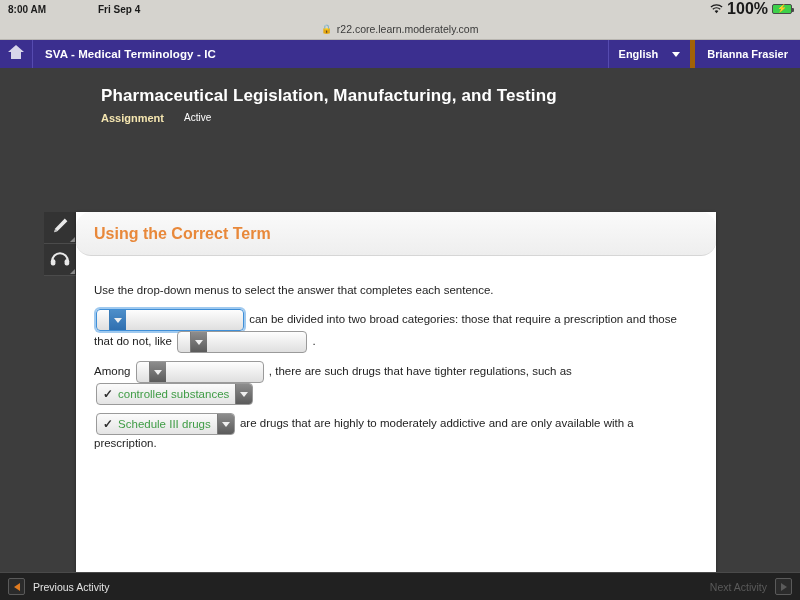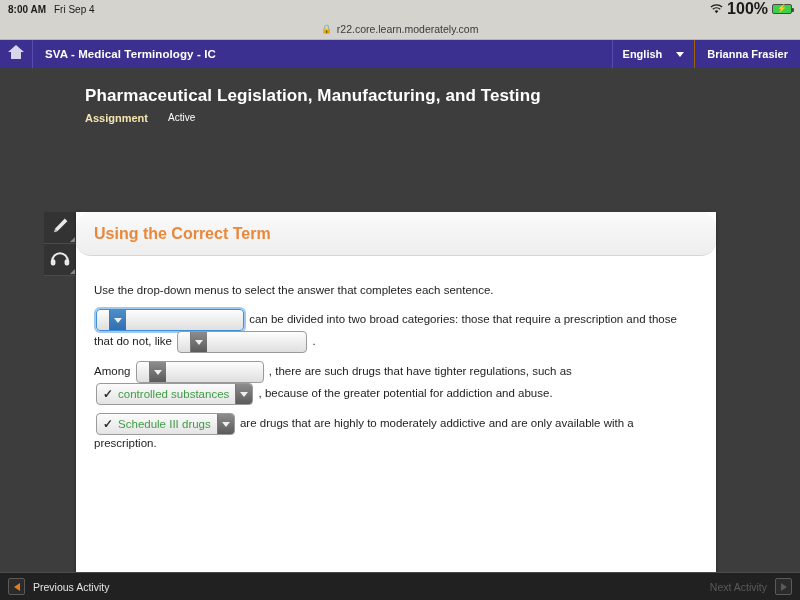--- a/index.html
+++ b/index.html
@@ -12,21 +12,21 @@
   
   .statusbar {
     height: 18px; width: 100%;
     background: #d5d3ce;
     display: flex; align-items: center;
     padding: 0 8px;
     font-size: 10px; font-weight: bold; color: #1a1a1a;
     position: relative;
   }
   .sb-time { margin-right: 8px; }
-  .sb-date { font-weight: normal; }
+  .sb-date { font-weight: bold; margin-left: 44px; }
   .sb-right { margin-left: auto; display: flex; align-items: center; gap: 4px; }
   .wifi-icon svg { display: block; }
   .sb-batt-pct { font-size: 16px; font-weight: bold; }
   .batt {
     width: 20px; height: 10px; border: 1px solid #4a4a4a;
     border-radius: 2px; position: relative; background: #3ed04a;
     display:flex; align-items:center; justify-content:center;
   }
   .batt:after {
     content:""; position: absolute; right: -3px; top: 3px;
@@ -61,41 +61,42 @@
     display: flex; align-items: center;
     padding: 0 12px;
     font-size: 11.5px; font-weight: bold;
     letter-spacing: 0.1px;
   }
   .nav-spacer { flex: 1; }
   .nav-lang {
     display: flex; align-items: center; gap: 14px;
     padding: 0 10px;
     border-left: 1px solid #564bb0;
-    border-right: 1px solid #a16207;
+    border-right: 5px solid #a16207;
     font-size: 11px; font-weight: bold;
   }
   .nav-user {
     display: flex; align-items: center;
     padding: 8px 12px;
     font-size: 11px; font-weight: bold;
   }
   .caret-down {
     width: 0; height: 0;
     border-left: 4px solid transparent;
     border-right: 4px solid transparent;
     border-top: 5px solid #fff;
   }
 
   
   .page {
     position: relative;
     width: 800px;
     height: 532px;
     background: #3d3d3d;
+    padding-left: 16px;
   }
 
   .lesson-head {
     padding: 18px 0 0 85px;
   }
   .lesson-title {
     color: #ffffff; font-size: 17px; font-weight: bold;
     letter-spacing: 0.1px;
   }
   .lesson-meta {
@@ -363,21 +364,21 @@
                 <i></i>
               </span>
             </span><span> , there are such drugs that have tighter regulations, such as </span><span class="dd answered ">
               <span class="dd-face">
                 <span class="dd-check">✓</span>
                 <span class="dd-value">controlled substances</span>
               </span>
               <span class="dd-arrow">
                 <i></i>
               </span>
-            </span><span> , because of the greater potential for addiction and abuse.</span></div>
+            </span></div>
           <div class="sentence"><span class="dd answered ">
               <span class="dd-face">
                 <span class="dd-check">✓</span>
                 <span class="dd-value">Schedule III drugs</span>
               </span>
               <span class="dd-arrow">
                 <i></i>
               </span>
             </span><span> are drugs that are highly to moderately addictive and are only available with a prescription.</span></div>
         </div>

